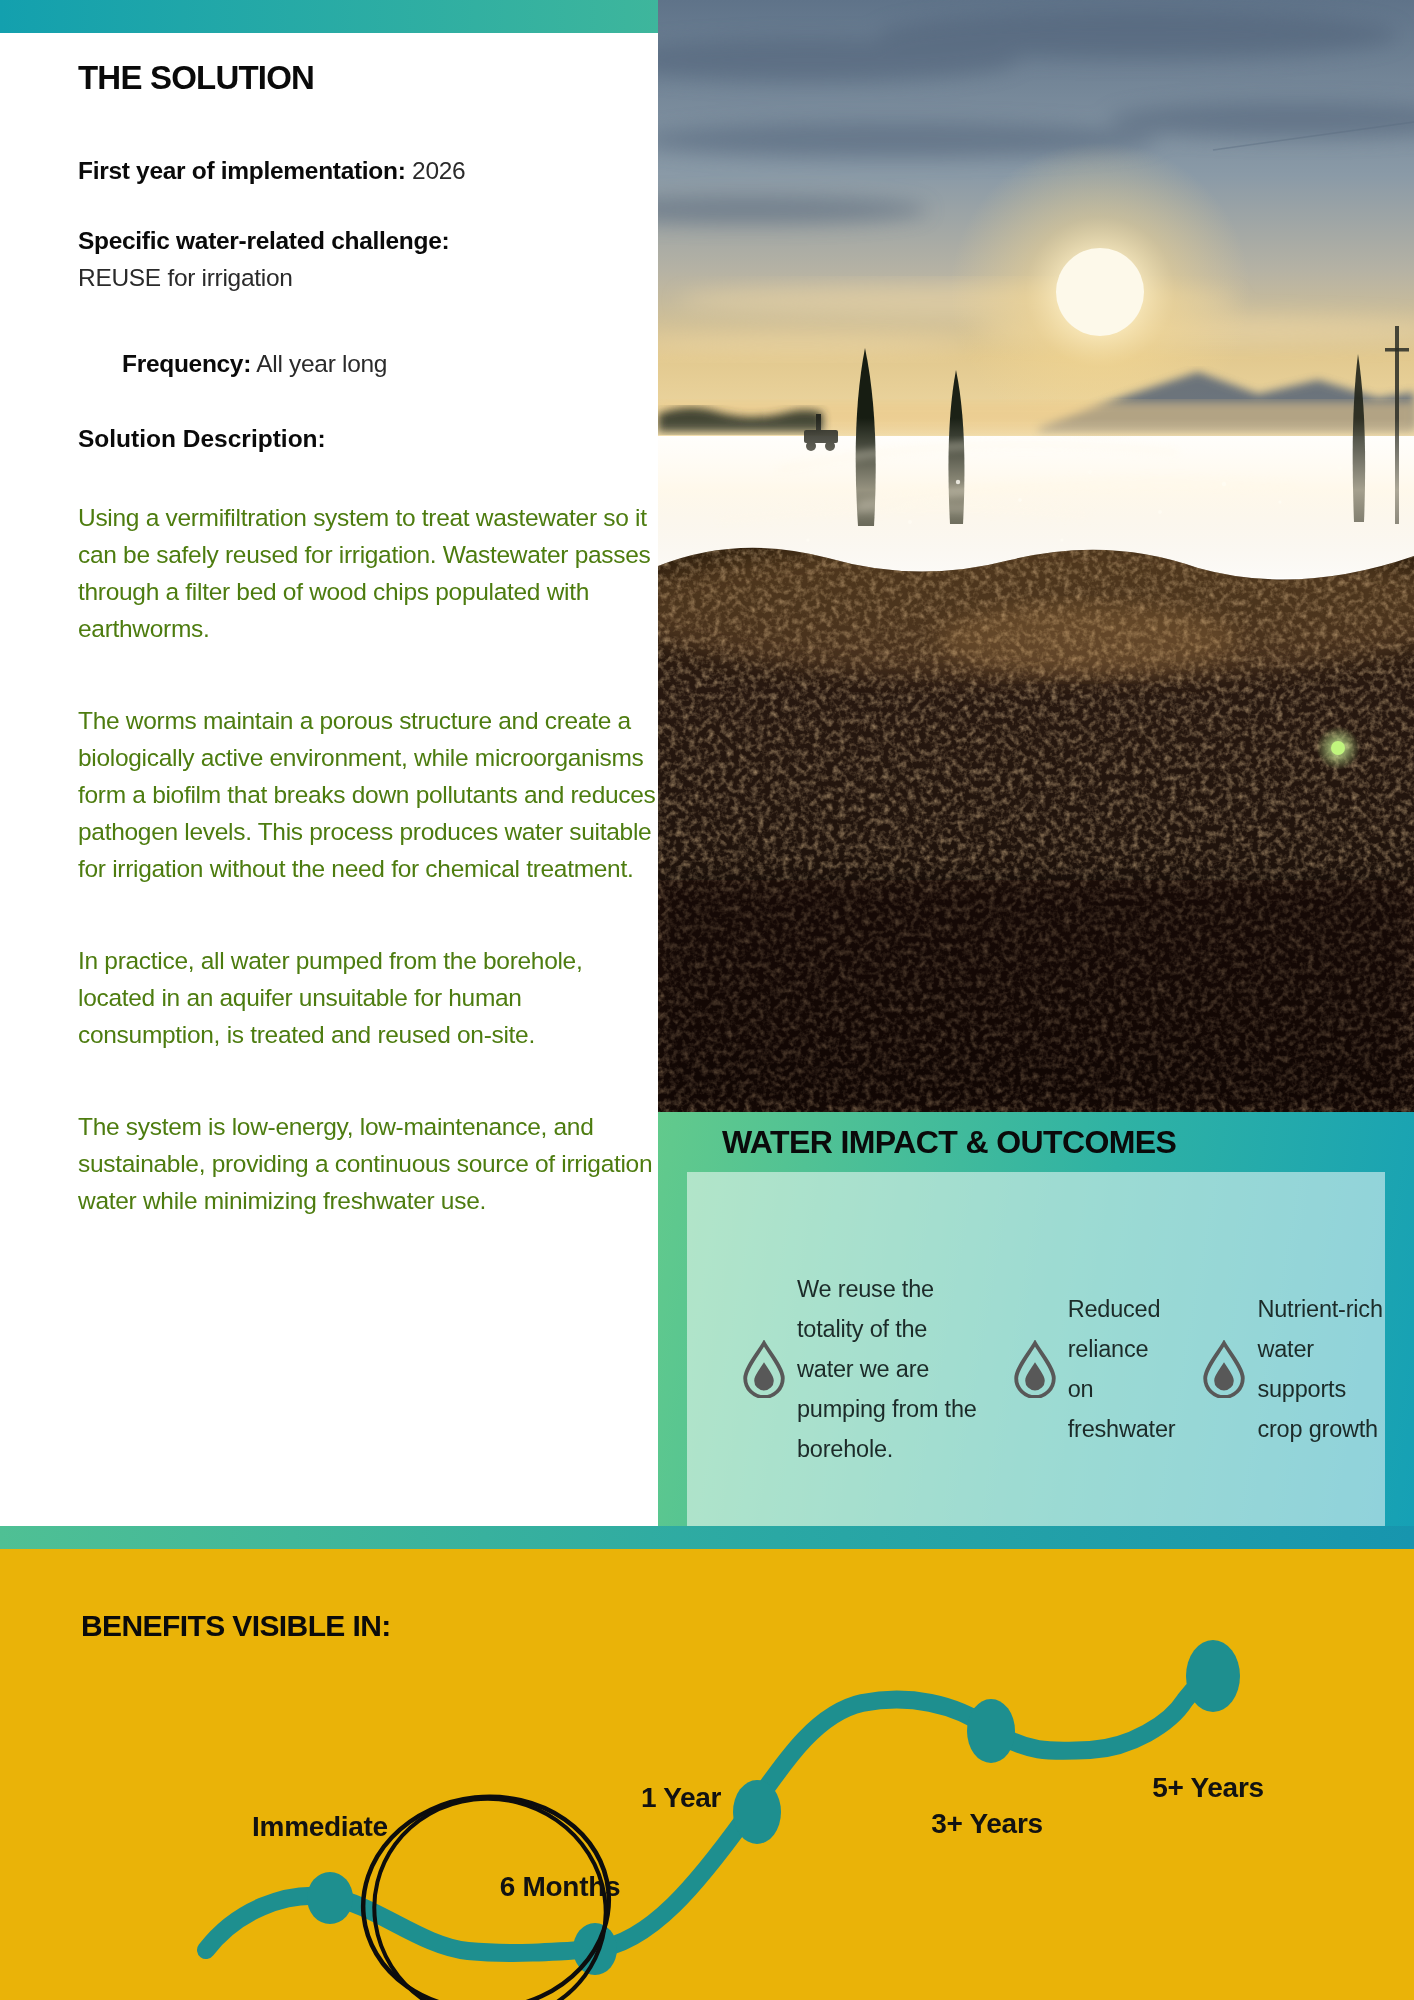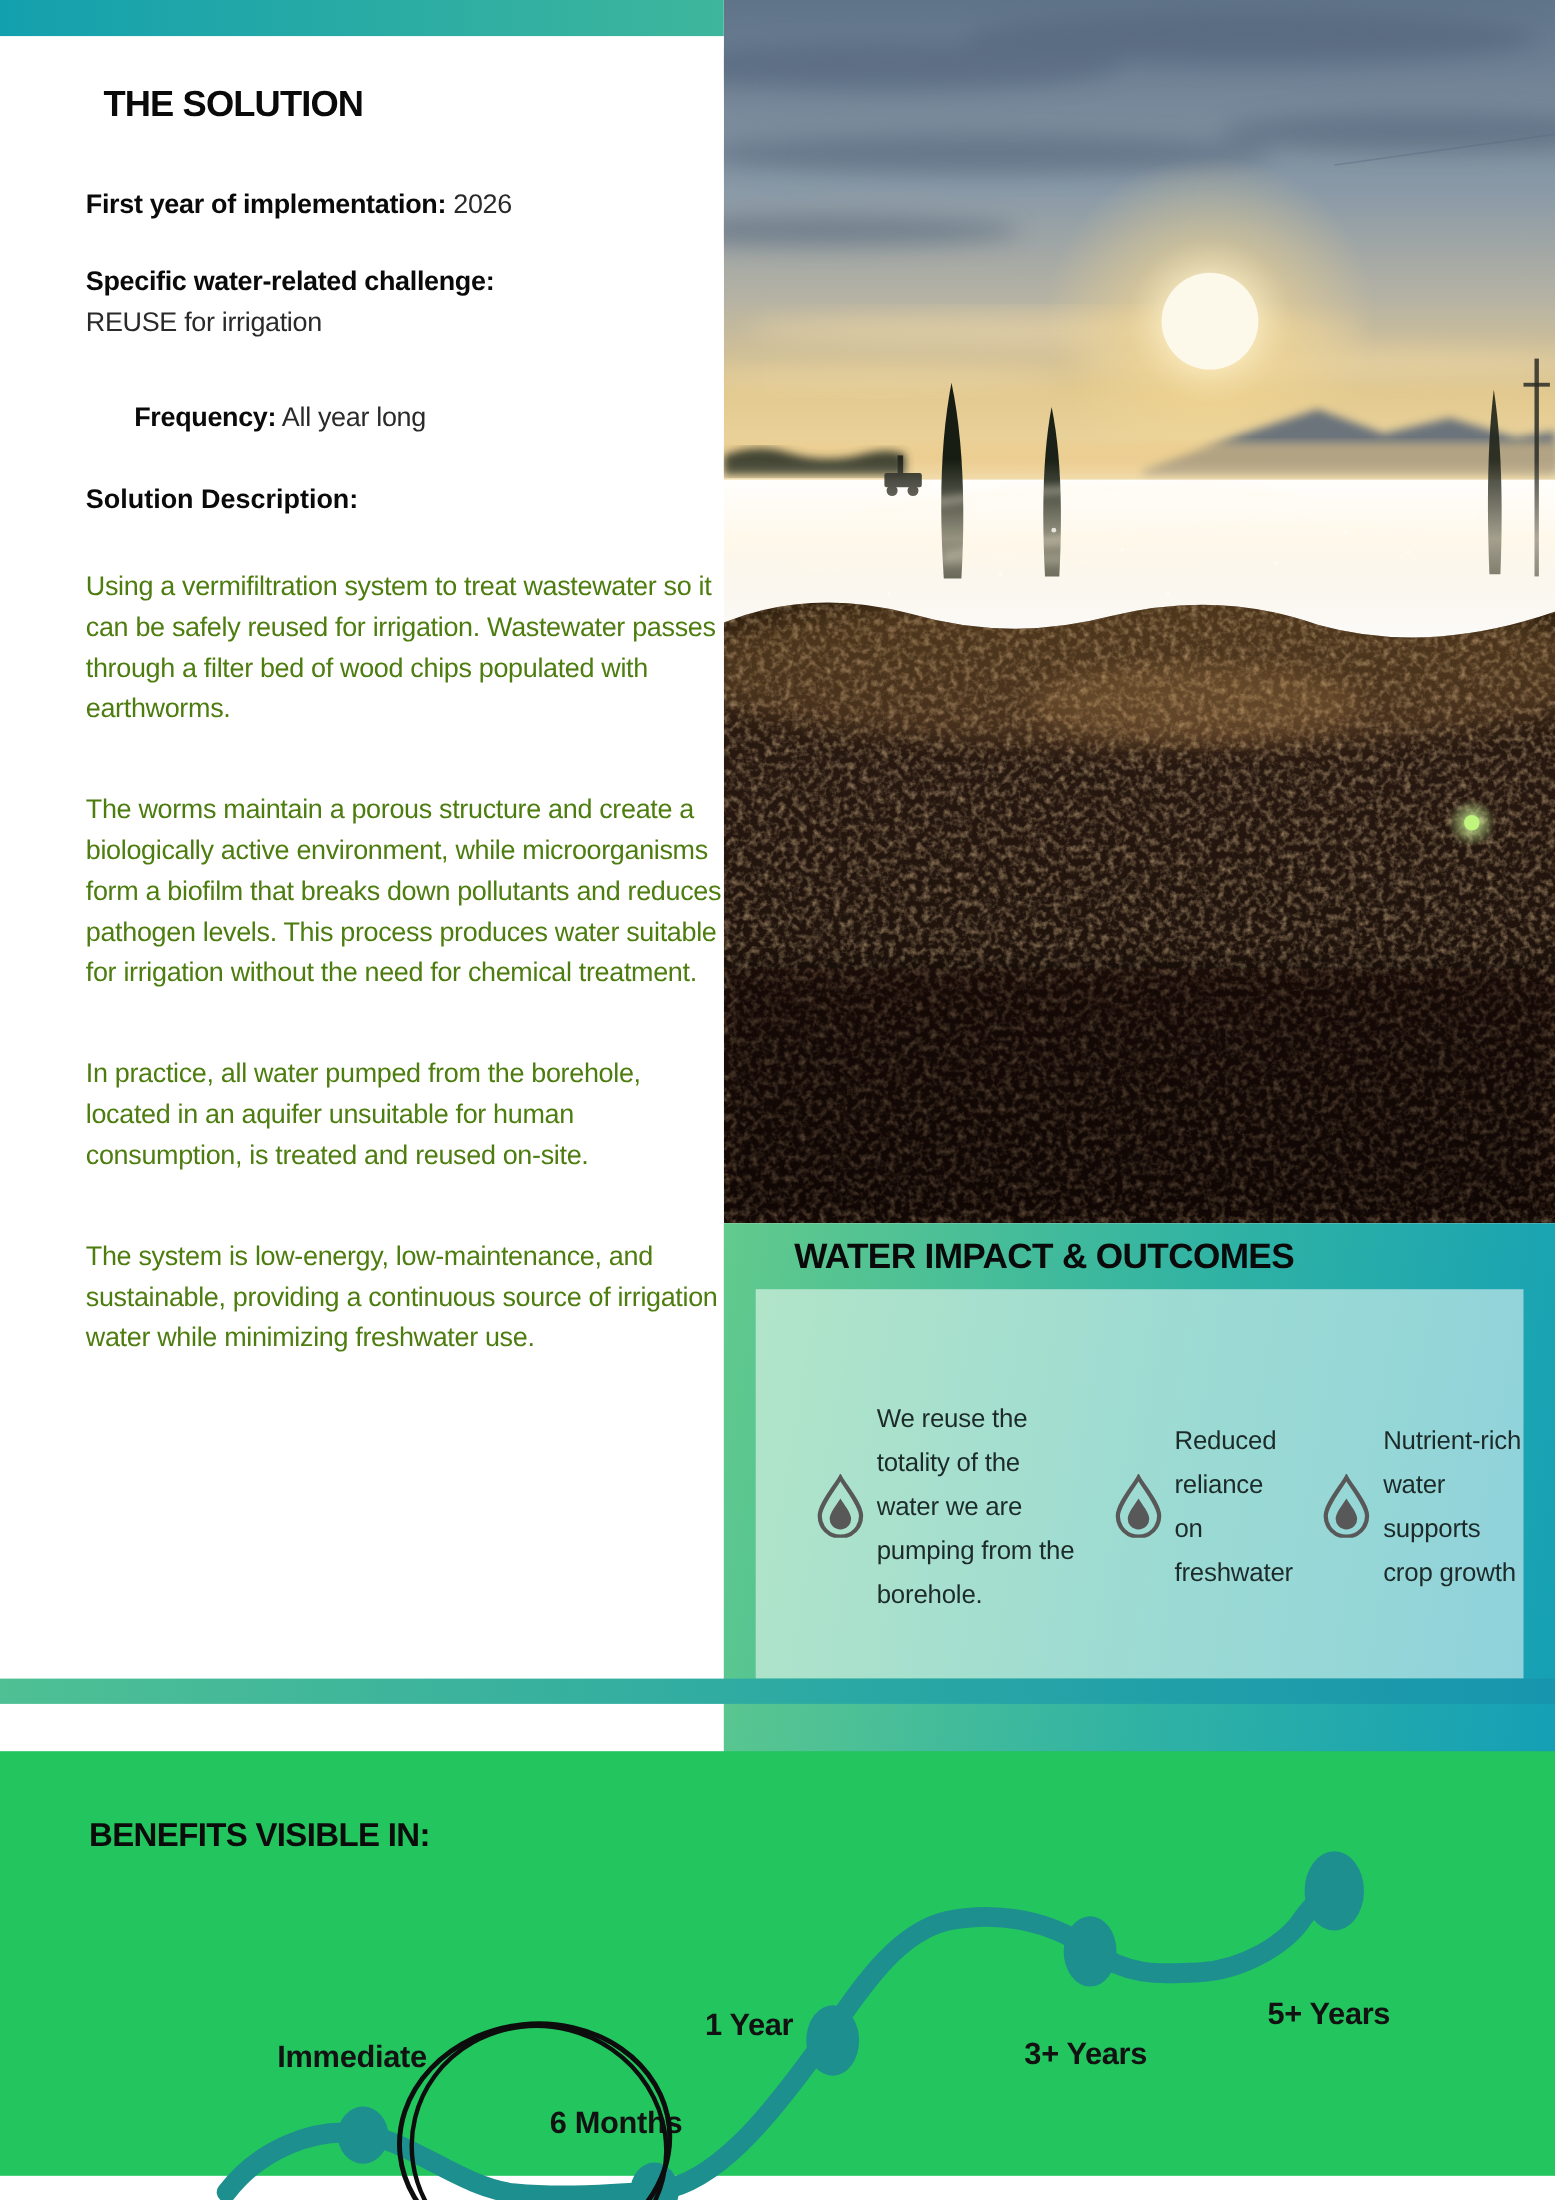--- a/index.html
+++ b/index.html
@@ -7,21 +7,21 @@
         font-family:"Liberation Sans",sans-serif;background:#ffffff;}
 
   
   .topbar{position:absolute;left:0;top:0;width:658px;height:33px;
           background:linear-gradient(90deg,#13a0ae 0%,#2bab a4 50%,#3eb69c 100%);
           background:linear-gradient(90deg,#13a0ae 0%,#3eb69c 100%);}
 
   
   .solution{position:absolute;left:0;top:33px;width:658px;height:1493px;background:#fff;
             box-sizing:border-box;padding:25px 6px 0 78px;color:#1d1d1d;}
-  .solution h1{margin:16px;font-size:33px;line-height:40px;font-weight:bold;
+  .solution h1{margin:0;font-size:33px;line-height:40px;font-weight:bold;
                letter-spacing:-0.8px;color:#0a0a0a;}
   .field{margin:0;font-size:24.5px;line-height:37px;letter-spacing:-0.3px;color:#2a2a2a;}
   .field b{color:#0a0a0a;}
   .f0{margin-top:54px;}
   .f1{margin-top:33px;}
   .f2{margin-top:49px;margin-left:44px;}
   .stacked span{display:block;}
   .desc-head{margin:38px 0 0;font-size:24.5px;line-height:37px;font-weight:bold;color:#0a0a0a;}
   .para{margin:55px 0 0;width:580px;font-size:24.5px;line-height:37px;
         letter-spacing:-0.3px;color:#4d7c0f;}
@@ -41,21 +41,21 @@
   .bullet{display:flex;align-items:center;gap:10px;}
   .bullet svg{width:46px;height:58px;flex:0 0 auto;}
   .bullet p{margin:0;font-size:23.5px;line-height:40px;letter-spacing:-0.2px;
             color:#1c2b29;max-width:565px;}
 
   
   .divider{position:absolute;left:0;top:1526px;width:1414px;height:23px;
            background:linear-gradient(90deg,#4fc094 0%,#2aa8a4 55%,#1795ae 100%);}
 
   
-  .benefits{position:absolute;left:0;top:1549px;width:1414px;height:386px;background:#22c55e;margin-top:43px;}
+  .benefits{position:absolute;left:0;top:1549px;width:1414px;height:451px;background:#eab308;}
   .benefits h2{position:absolute;left:81px;top:60px;margin:0;font-size:30px;
                letter-spacing:-0.6px;font-weight:bold;color:#0b0b0b;}
   .timeline{position:absolute;left:0;top:0;width:1414px;height:451px;}
   .timeline text{font-family:"Liberation Sans",sans-serif;font-weight:bold;
                  font-size:28px;fill:#121212;letter-spacing:-0.3px;}
 </style>
 </head>
 <body>
 
 <div class="page">

